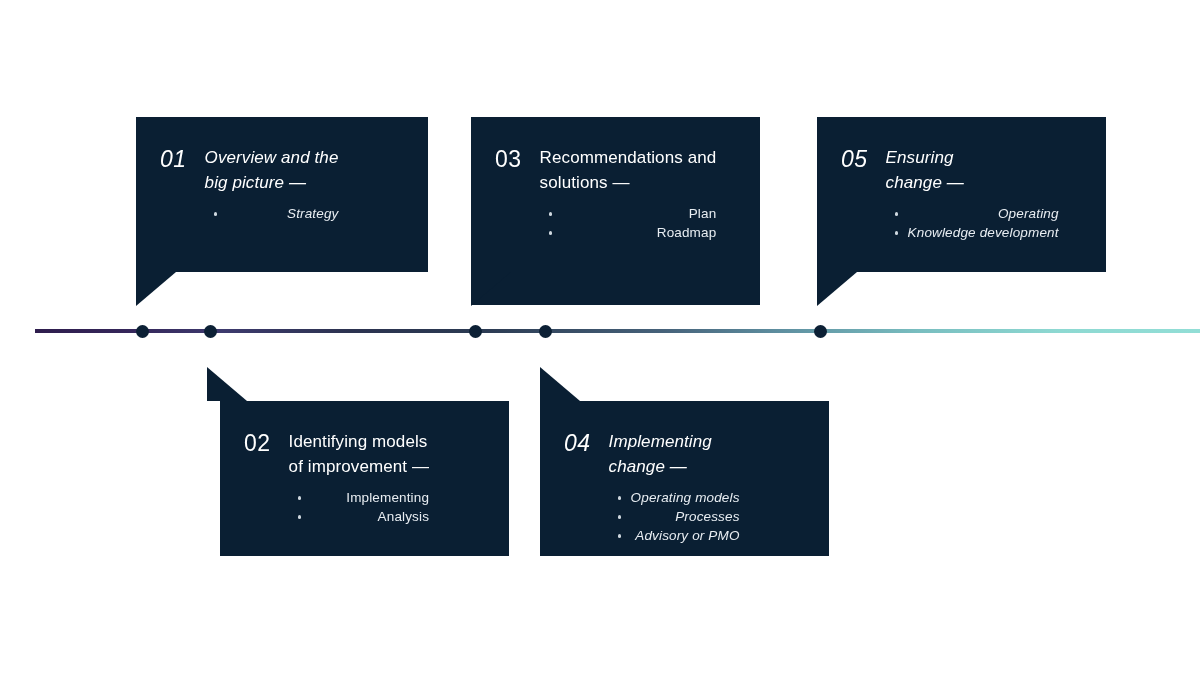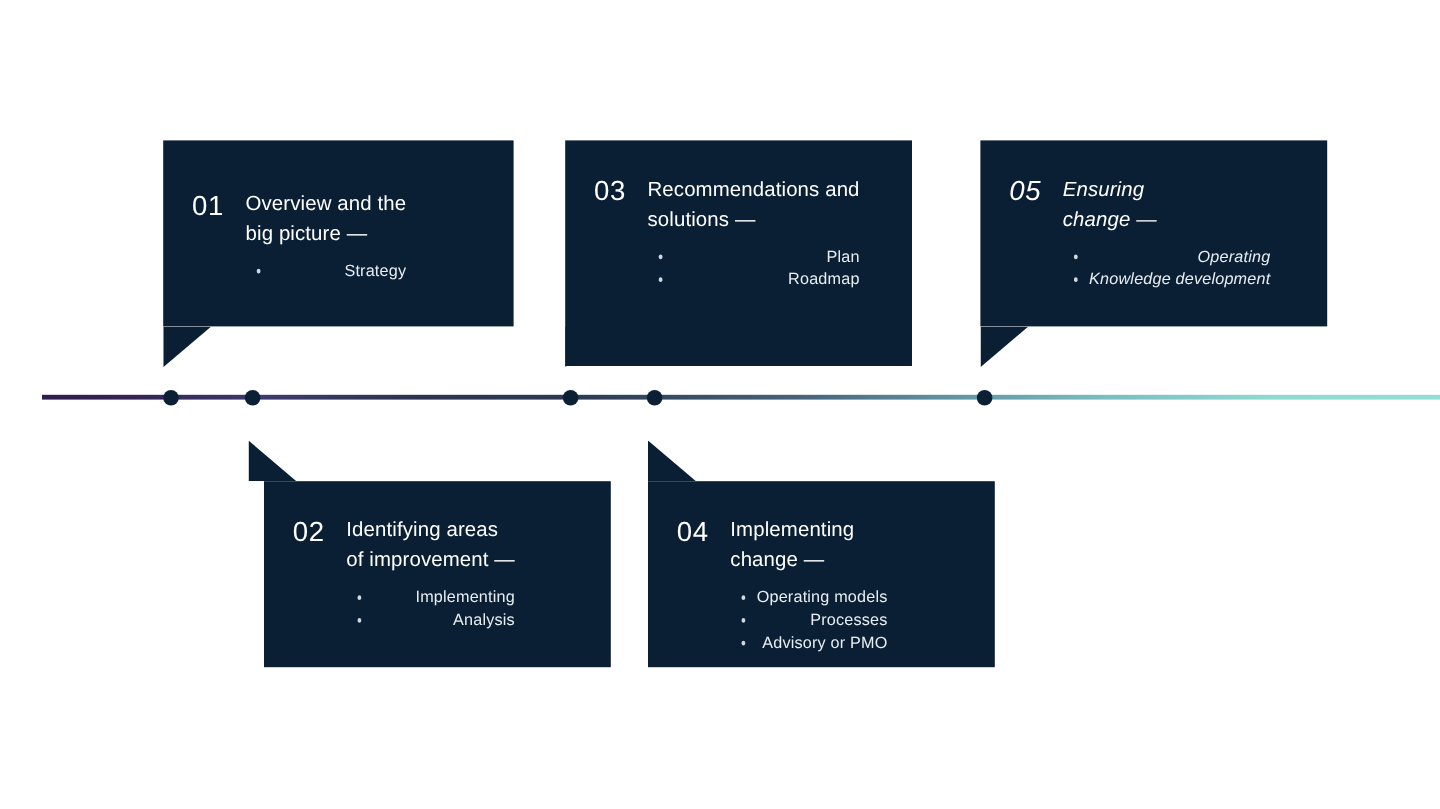--- a/index.html
+++ b/index.html
@@ -121,21 +121,21 @@
     background: #0a1f33;
     clip-path: polygon(0 0, 100% 100%, 0 100%);
   }
 </style>
 </head>
 <body>
 
 <div id="stage">
 
   <div class="card" style="left:136px; top:117px; width:292px; height:155px;">
-    <div class="card-inner" style="left:24px; top:40px;">
+    <div class="card-inner" style="left:24px; top:28px;font-style:italic;">
       <div class="card-num">01</div>
       <div class="card-body">
         <div class="card-title">Overview and the
 big picture —</div>
         <ul class="card-list">
           <li>Strategy</li>
         </ul>
       </div>
     </div>
   </div>
@@ -176,32 +176,32 @@
   <div class="timeline-dot" style="left:204px;"></div>
   <div class="timeline-dot" style="left:469px;"></div>
   <div class="timeline-dot" style="left:539px;"></div>
   <div class="timeline-dot" style="left:814px;"></div>
 
   <div class="tail-up-inner" style="left:207px; top:367px;"></div>
   <div class="card" style="left:220px; top:401px; width:289px; height:155px;">
     <div class="card-inner" style="left:24px; top:28px;">
       <div class="card-num">02</div>
       <div class="card-body">
-        <div class="card-title">Identifying areas
+        <div class="card-title">Identifying models
 of improvement —</div>
         <ul class="card-list">
           <li>Implementing</li>
           <li>Analysis</li>
         </ul>
       </div>
     </div>
   </div>
 
   <div class="tail-up-inner" style="left:540px; top:367px;"></div>
-  <div class="card" style="left:540px; top:401px; width:289px; height:155px;">
+  <div class="card" style="left:540px; top:401px; width:289px; height:155px;font-style:italic;">
     <div class="card-inner" style="left:24px; top:28px;">
       <div class="card-num">04</div>
       <div class="card-body">
         <div class="card-title">Implementing
 change —</div>
         <ul class="card-list">
           <li>Operating models</li>
           <li>Processes</li>
           <li>Advisory or PMO</li>
         </ul>

